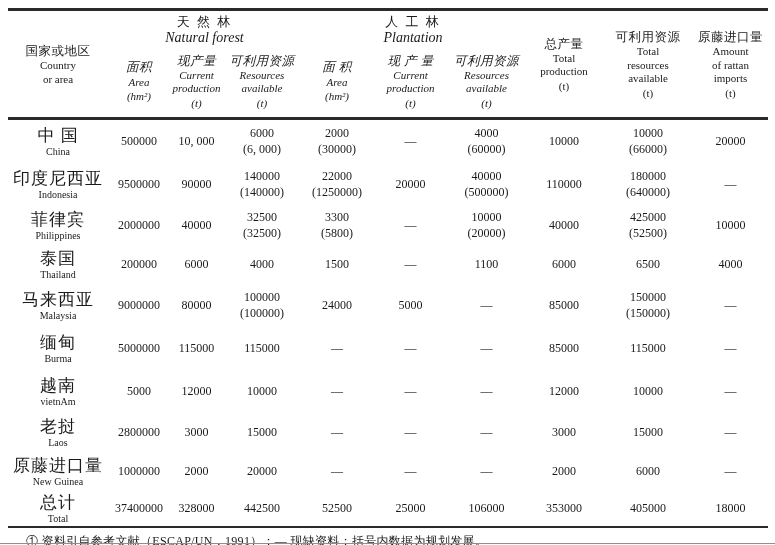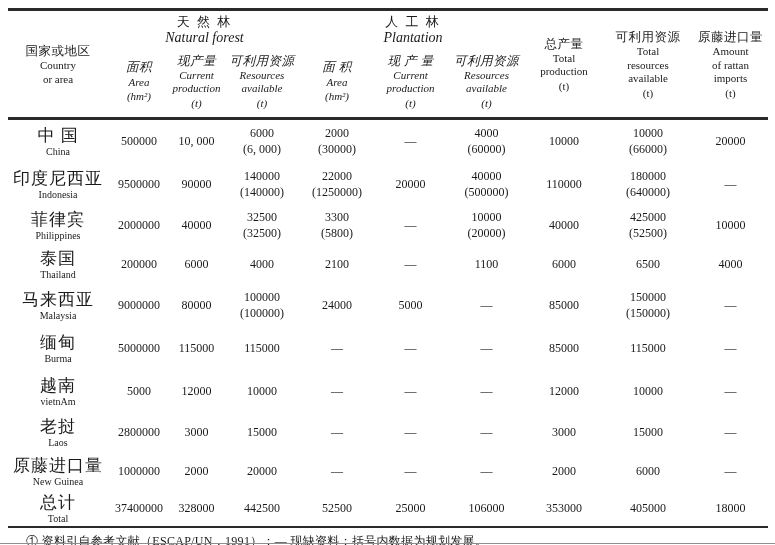--- a/index.html
+++ b/index.html
@@ -204,21 +204,21 @@
         <td class="val">10000</td>
       </tr>
       <tr>
         <td class="cname">
           <div class="zh">泰国</div>
           <div class="en">Thailand</div>
         </td>
         <td class="val">200000</td>
         <td class="val">6000</td>
         <td class="val">4000</td>
-        <td class="val">2100</td>
+        <td class="val">1500</td>
         <td class="val">—</td>
         <td class="val">1100</td>
         <td class="val">6000</td>
         <td class="val">6500</td>
         <td class="val">4000</td>
       </tr>
       <tr class="tall">
         <td class="cname">
           <div class="zh">马来西亚</div>
           <div class="en">Malaysia</div>

